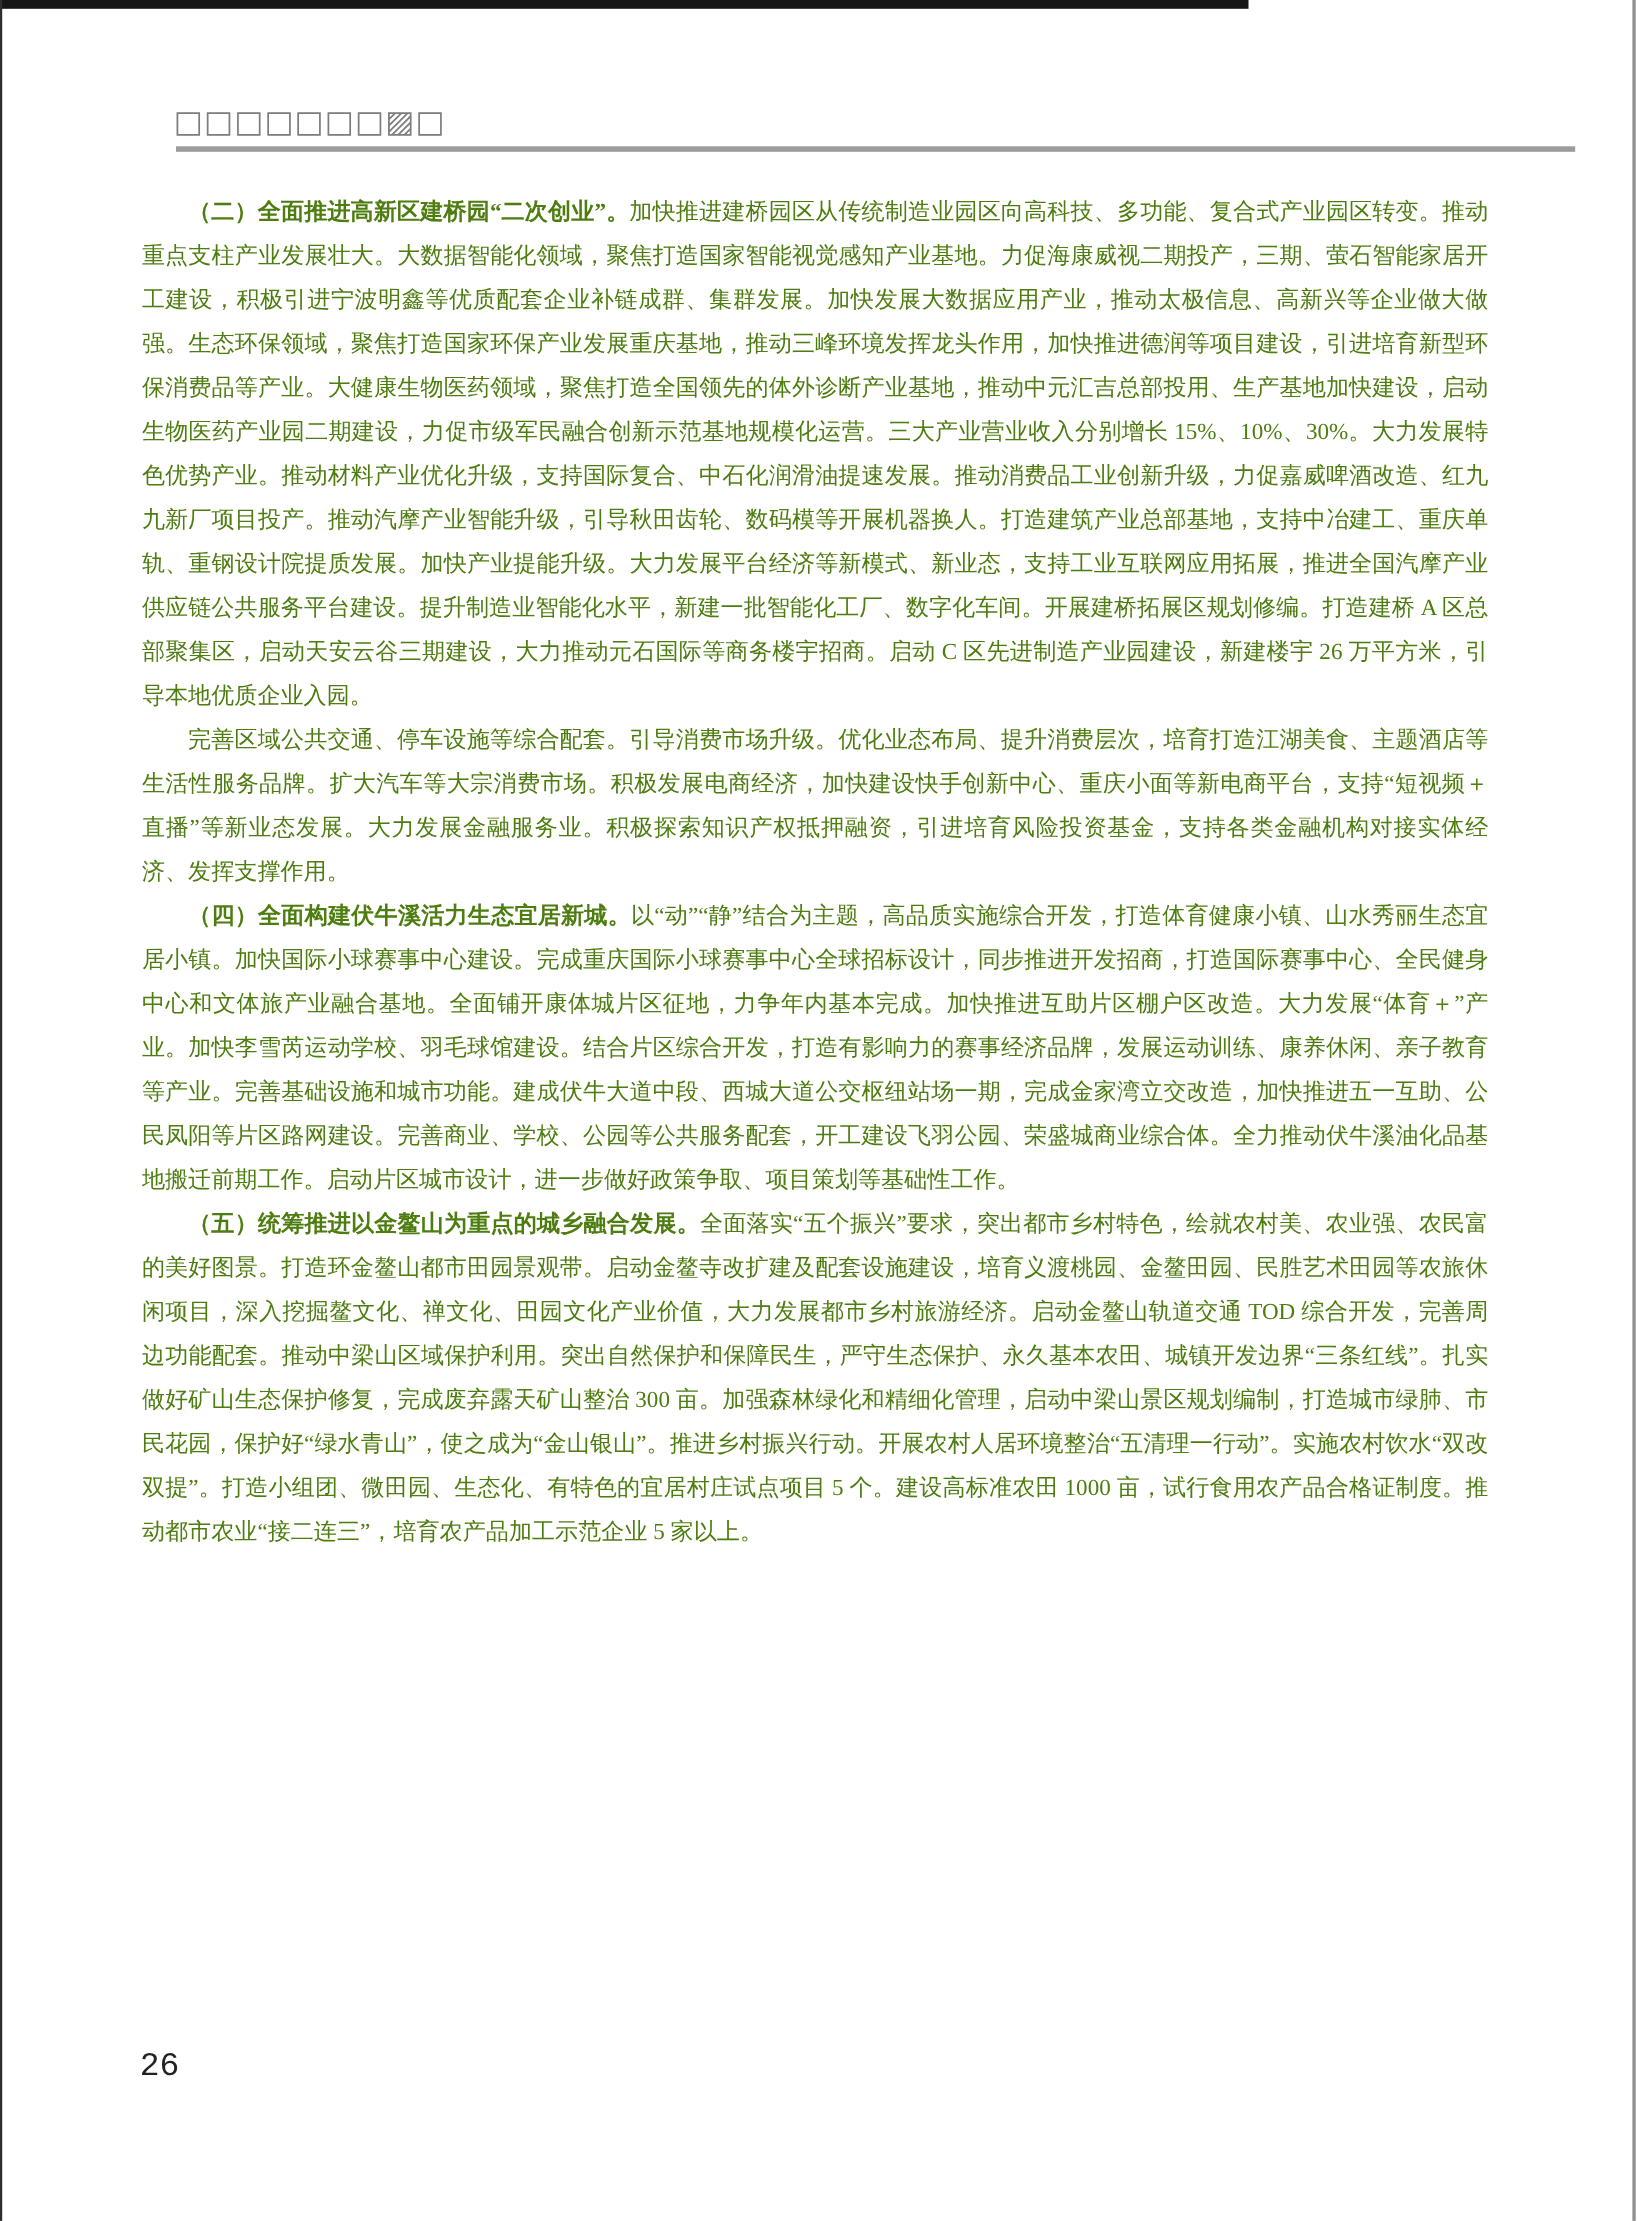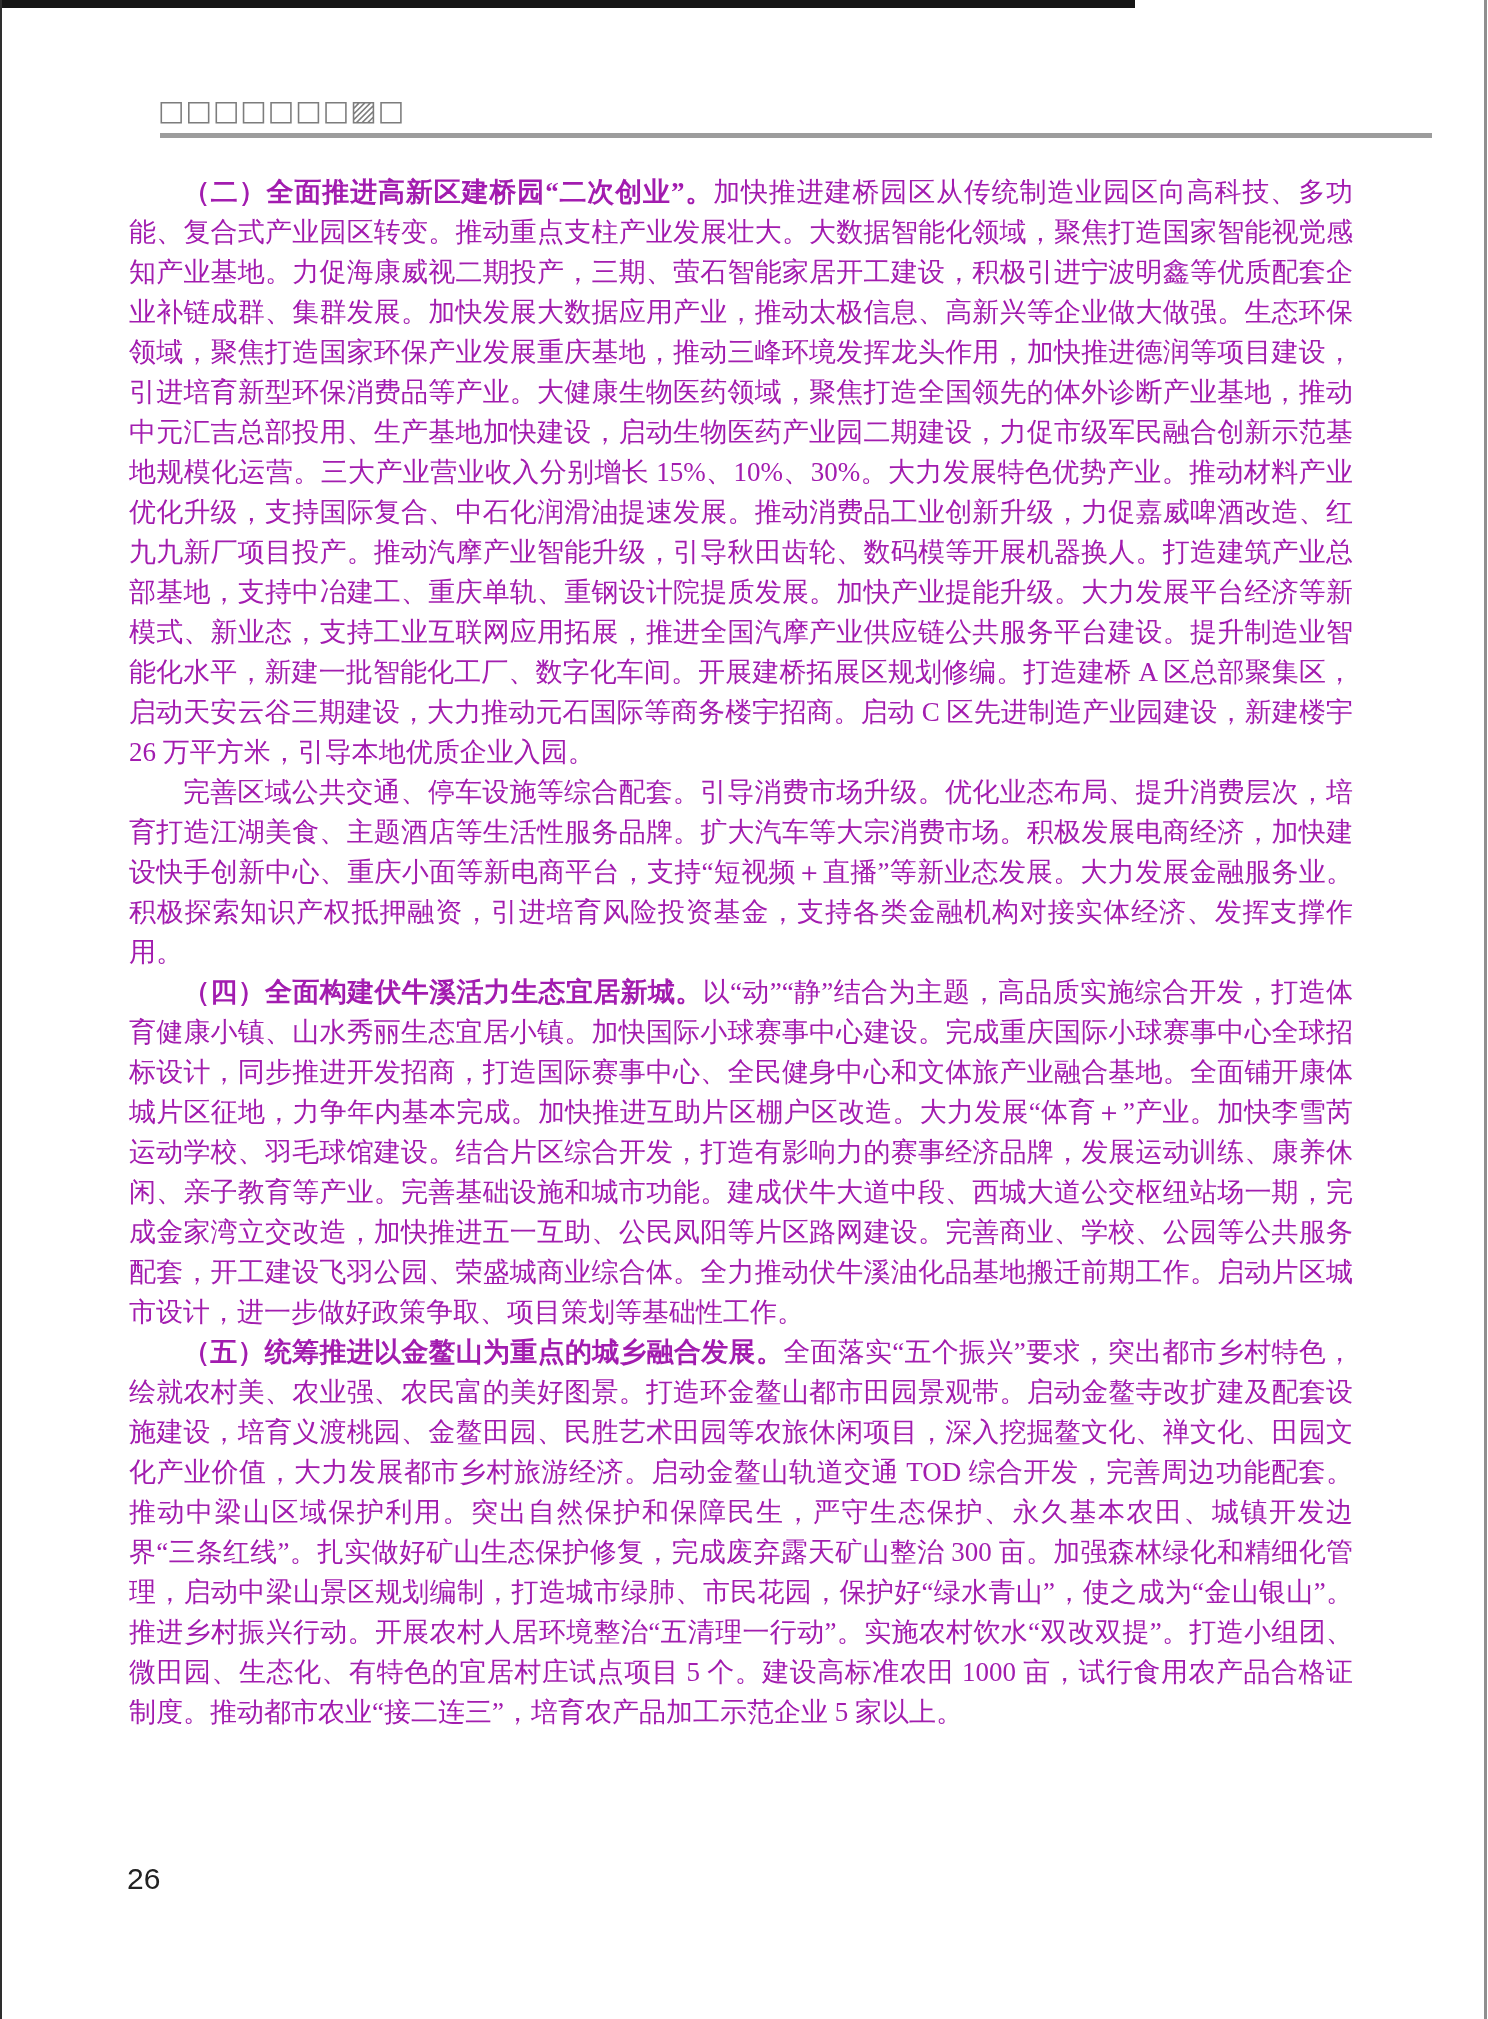--- a/index.html
+++ b/index.html
@@ -45,39 +45,39 @@
     position: absolute;
     left: 160px; top: 133px;
     width: 1272px; height: 5px;
     background: #9c9c9c;
   }
   
   .content {
     position: absolute;
     left: 129px; top: 172px;
     width: 1224px;
-    font-size: 27px;
+    font-size: 21px;
     line-height: 40px;
-    color: #a21caf;
+    color: #4d7c0f;
     text-align: justify;
   }
   .content p {
     margin: 0;
     padding: 0;
     text-indent: 2em;
   }
   .para-lead {
     font-weight: bold;
   }
   .page-number {
     position: absolute;
     left: 127px; top: 1862px;
     font-size: 30px;
     color: #222222;
-    font-family: Liberation Sans, sans-serif;
+    font-family: Liberation Mono, monospace;
   }
 </style>
 </head>
 <body>
 
 <div class="top-strip"></div>
 <div class="left-edge"></div>
 <div class="right-edge"></div>
 
 <div class="masthead">□□□□□□□▨□</div>

